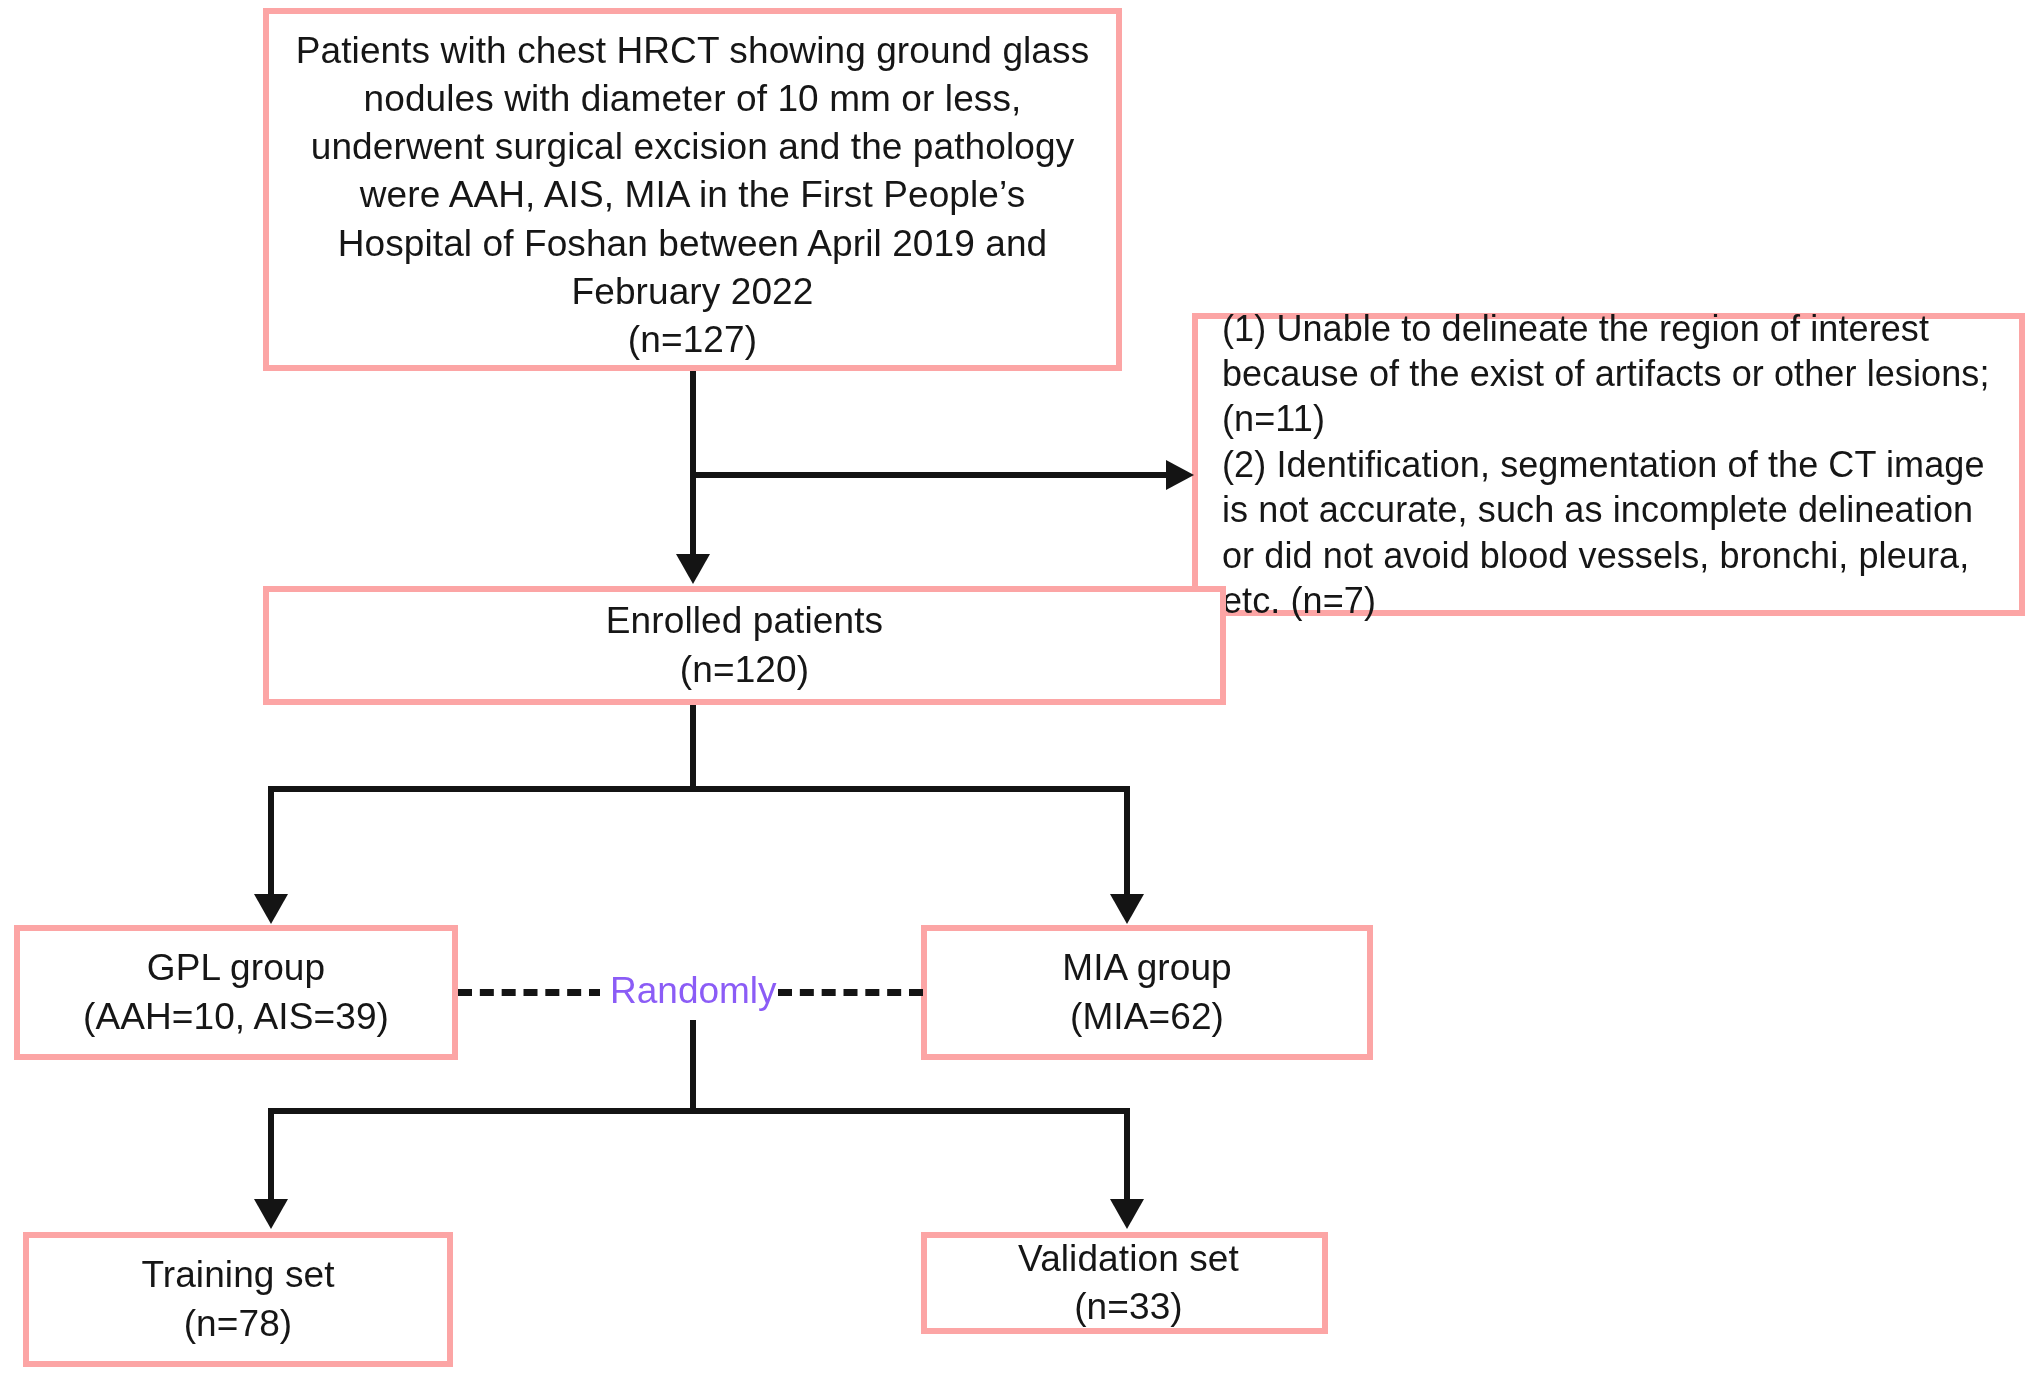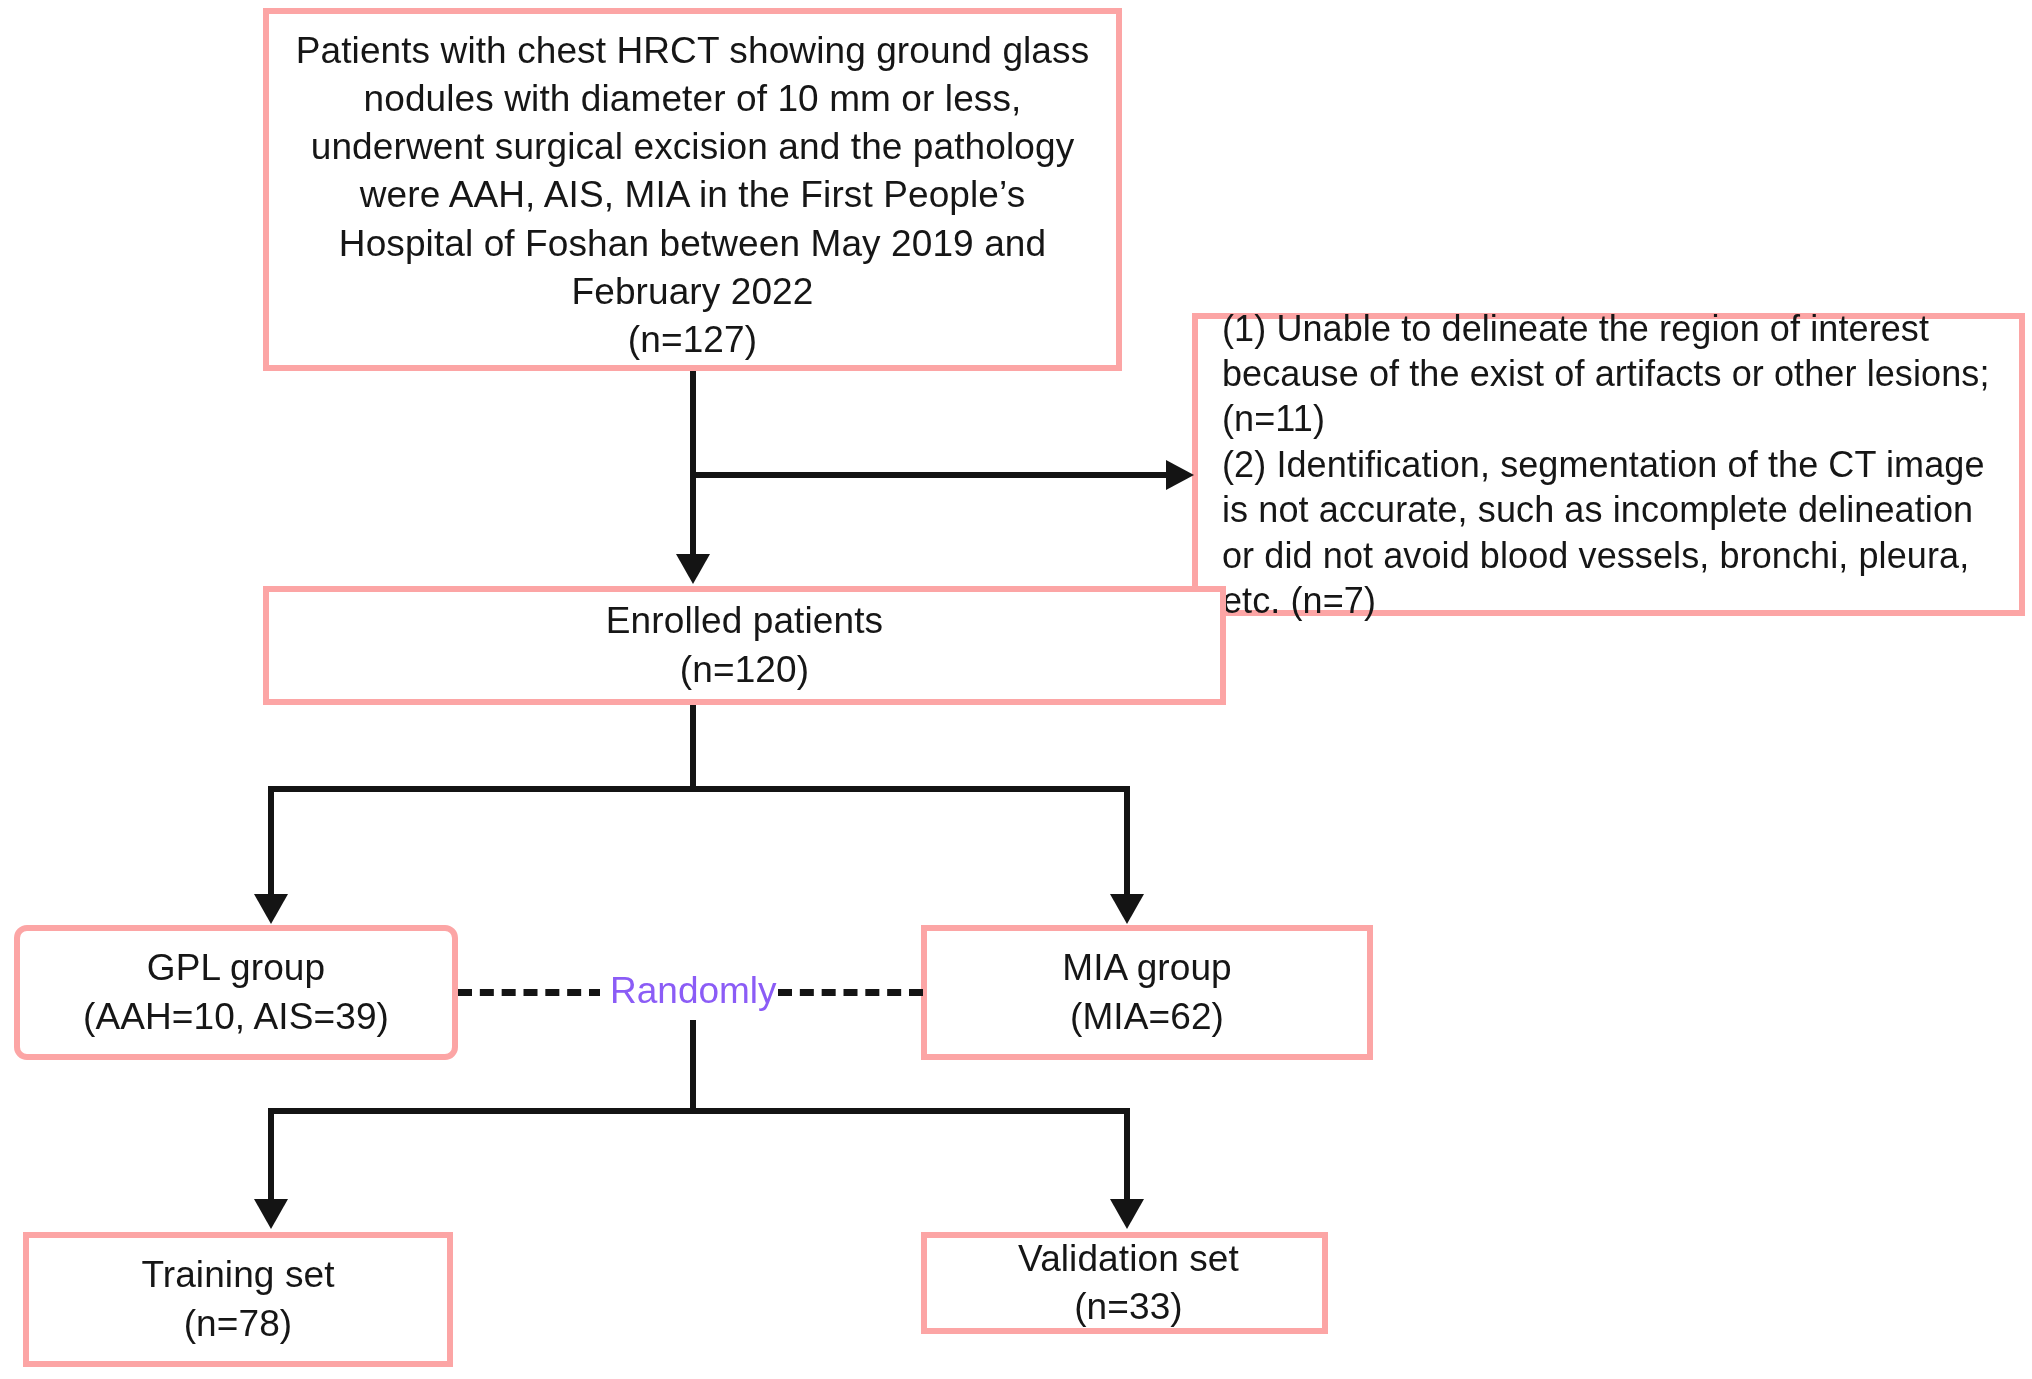--- a/index.html
+++ b/index.html
@@ -47,21 +47,20 @@
     line-height: 1.26;
   }
   #node-exclusions .line { white-space: normal; }
   #node-enrolled {
     left: 263px; top: 586px; width: 963px; height: 119px;
     font-size: 37px;
   }
   #node-gpl {
     left: 14px; top: 925px; width: 444px; height: 135px;
     font-size: 37px;
-    border-radius: 13px;
   }
   #node-mia {
     left: 921px; top: 925px; width: 452px; height: 135px;
     font-size: 37px;
   }
   #node-training {
     left: 23px; top: 1232px; width: 430px; height: 135px;
     font-size: 37px;
   }
   #node-validation {
@@ -105,21 +104,21 @@
 </head>
 <body>
 
 <div id="canvas">
 
   <div class="node" id="node-source">
     <span class="line">Patients with chest HRCT showing ground glass</span>
     <span class="line">nodules with diameter of 10 mm or less,</span>
     <span class="line">underwent surgical excision and the pathology</span>
     <span class="line">were AAH, AIS, MIA in the First People’s</span>
-    <span class="line">Hospital of Foshan between May 2019 and</span>
+    <span class="line">Hospital of Foshan between April 2019 and</span>
     <span class="line">February 2022</span>
     <span class="line">(n=127)</span>
   </div>
 
   <div class="node" id="node-exclusions">
     <span class="line">(1) Unable to delineate the region of interest because of the exist of artifacts or other lesions; (n=11)</span>
     <span class="line">(2) Identification, segmentation of the CT image is not accurate, such as incomplete delineation or did not avoid blood vessels, bronchi, pleura, etc. (n=7)</span>
   </div>
 
   <div class="node" id="node-enrolled">

